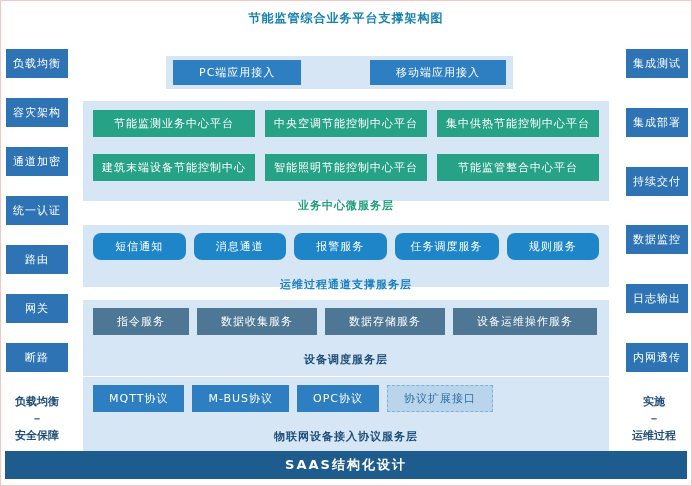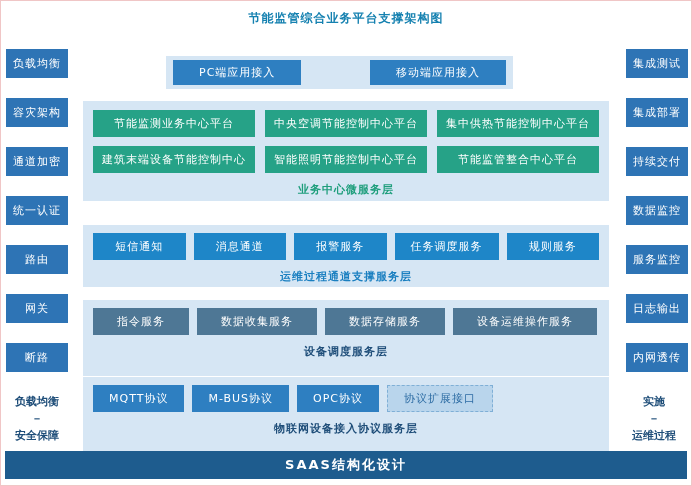--- a/index.html
+++ b/index.html
@@ -46,30 +46,30 @@
     height:25px; background:#2e7fc1; color:#ffffff; font-size:11px;
     display:flex; align-items:center; justify-content:center;
     padding:0 26px; letter-spacing:1px; white-space:nowrap;
   }
 
   .panel.business { top:100px; height:100px; padding:9px 10px 4px; }
   .panel.channel  { top:224px; height:62px;  padding:8px 10px 4px; }
   .panel.device   { top:299px; height:76px;  padding:8px 10px 4px; }
   .panel.protocol { top:376px; height:80px;  padding:8px 10px 4px; }
 
-  .row { display:flex; gap:10px; margin-bottom:9px; }
+  .row { display:flex; gap:10px; margin-bottom:17px; }
   .row.tight { }
 
   .box {
     height:27px; display:flex; align-items:center; justify-content:center;
     color:#ffffff; font-size:11px; white-space:nowrap; letter-spacing:1px;
   }
   .box.grow { flex:1; }
   .box.green { background:#26a287; }
-  .box.blue  { background:#1e86c8; padding:0 16px; }
+  .box.blue  { background:#1e86c8; padding:0 16px;border-radius:8px; }
   .box.slate { background:#4e7795; padding:0 24px; }
   .box.proto { background:#2e7fc1; padding:0 16px; }
   .box.ext {
     background:#b9d5ec; color:#2e6da4;
     border:1px dashed #7fafd6; padding:0 16px;
   }
 
   .row.spread { justify-content:space-between; gap:8px; }
   .row.start  { justify-content:flex-start; gap:8px; }
 
@@ -106,21 +106,20 @@
     <div>负载均衡</div>
     <div>－</div>
     <div>安全保障</div>
   </div>
 
   <div class="side-col" style="left:625px">
     <div class="side-box">集成测试</div>
     <div class="side-box">集成部署</div>
     <div class="side-box">持续交付</div>
     <div class="side-box">数据监控</div>
-    <div class="side-box">服务监控</div>
     <div class="side-box">日志输出</div>
     <div class="side-box">内网透传</div>
   </div>
   <div class="side-footer" style="left:619px">
     <div>实施</div>
     <div>－</div>
     <div>运维过程</div>
   </div>
 
   <div class="access-band">

